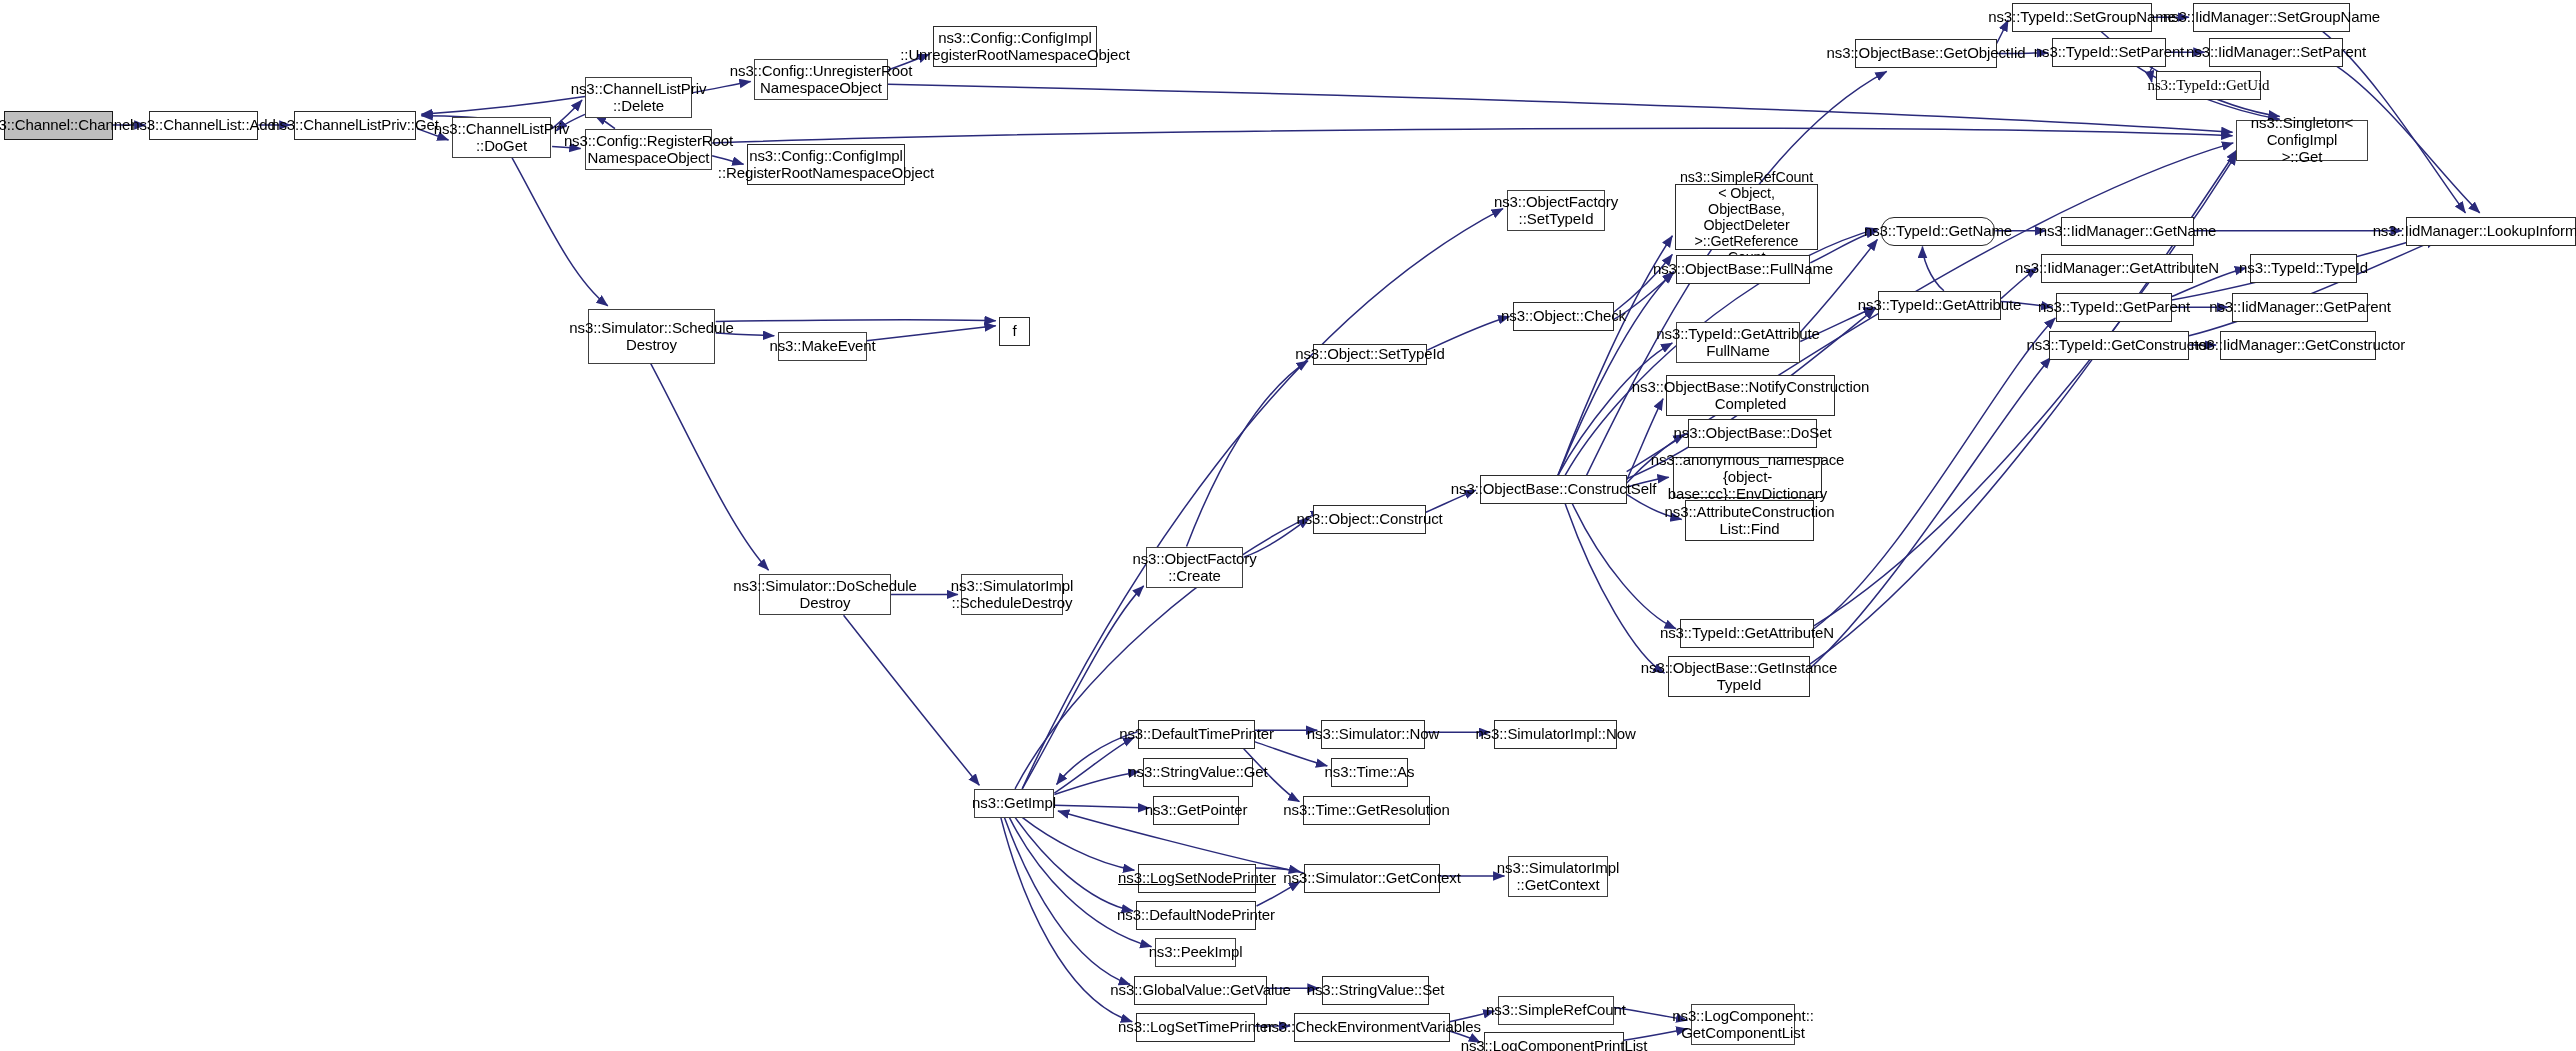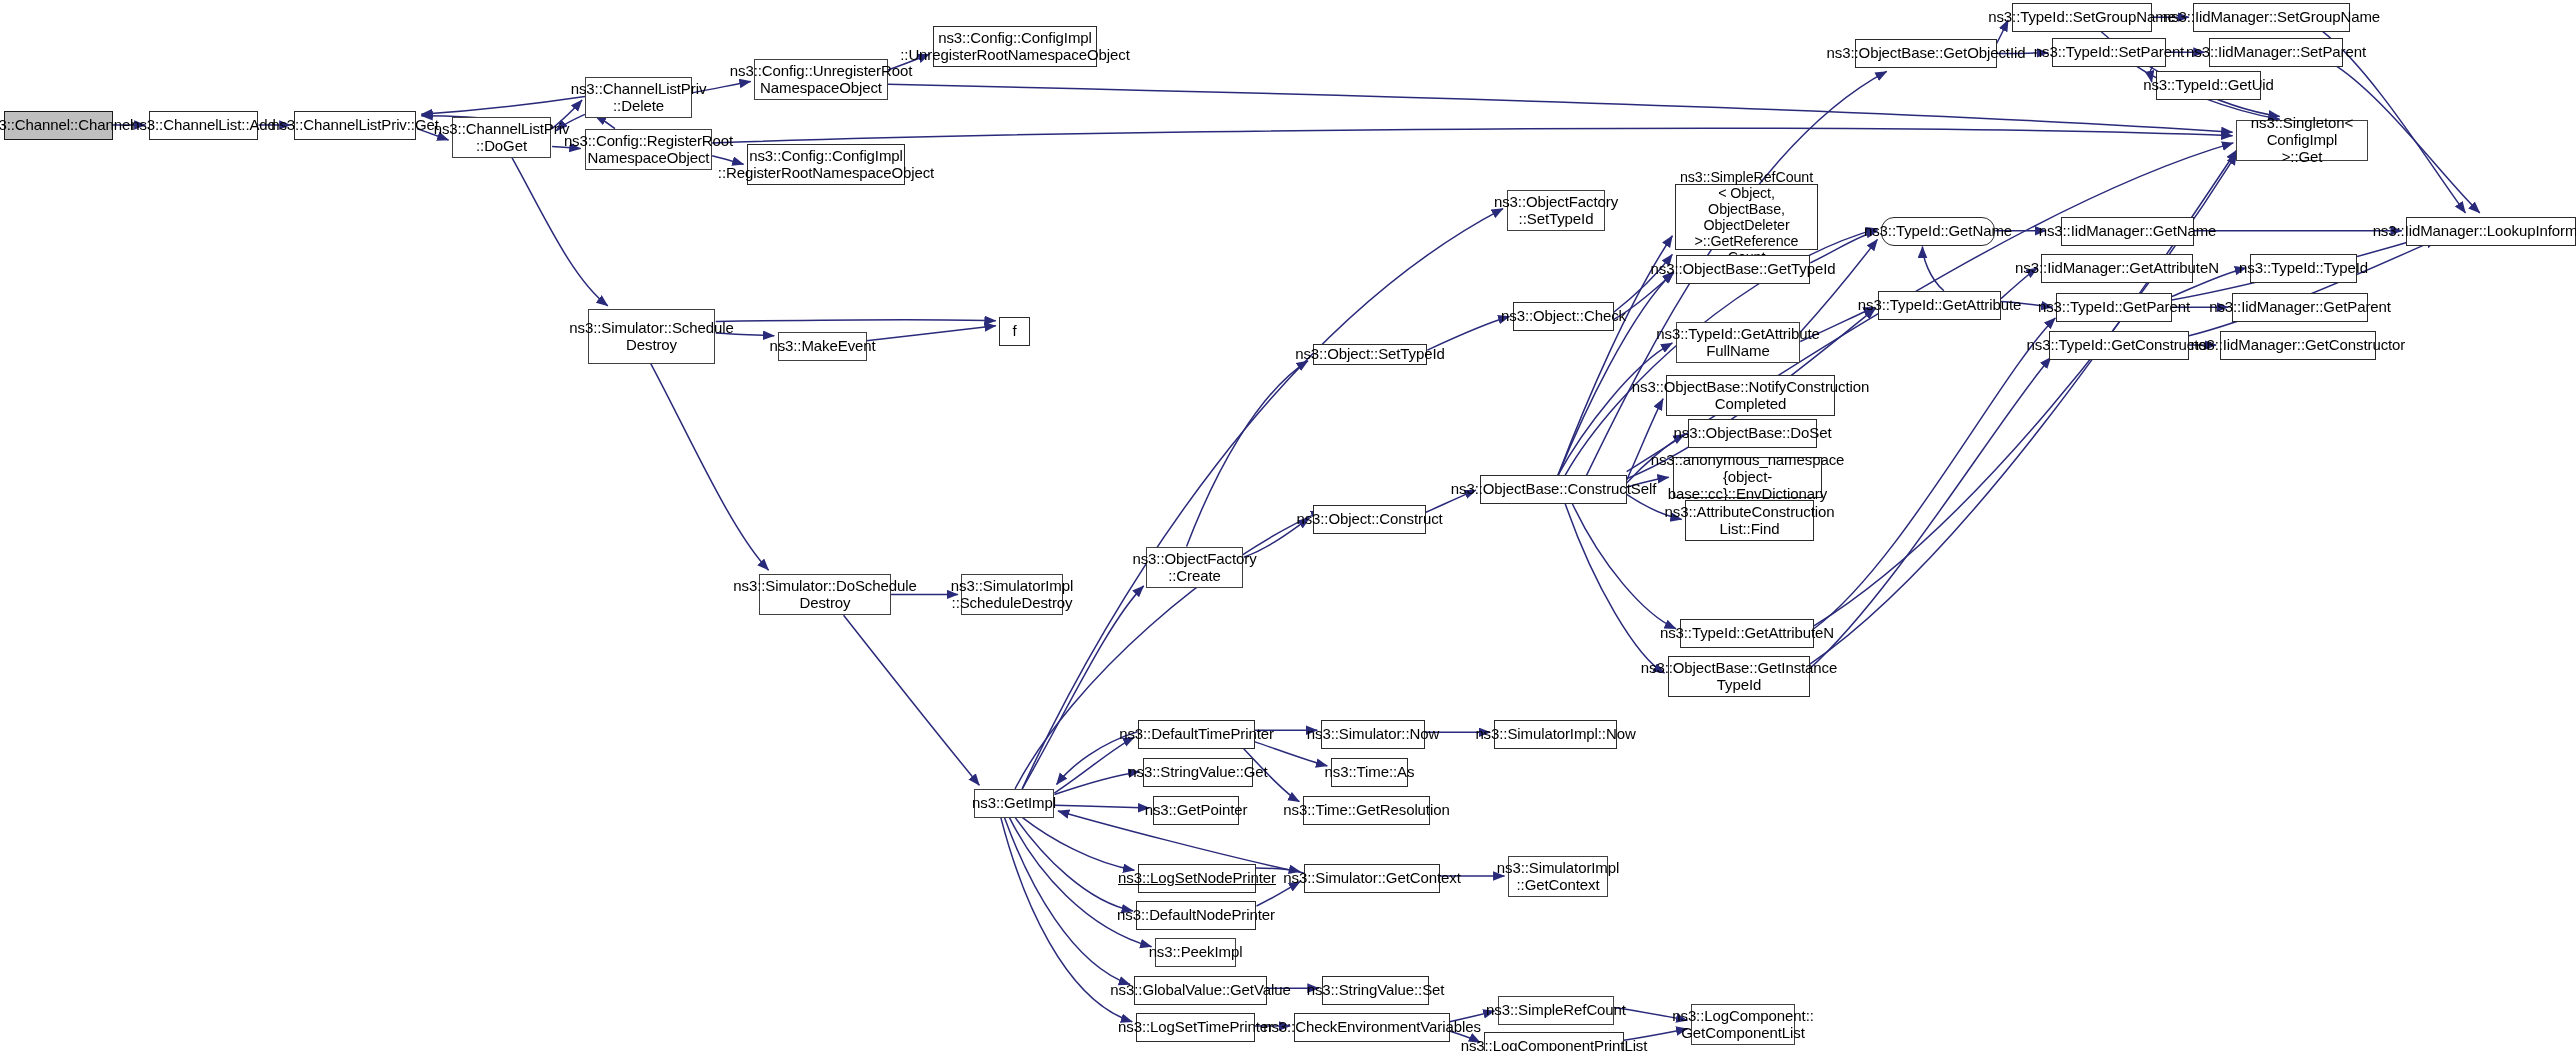--- a/index.html
+++ b/index.html
@@ -150,41 +150,41 @@
       <div class="node" style="left: 1313px; top: 505px; width: 113px; height: 29px;">ns3::Object::Construct</div>
       <div class="node" style="left: 1480px; top: 475px; width: 147px; height: 29px;">ns3::ObjectBase::ConstructSelf</div>
       <div class="node" style="left: 1313px; top: 344px; width: 114px; height: 21px;">ns3::Object::SetTypeId</div>
       <div class="node" style="left: 1513px; top: 302px; width: 101px; height: 29px;">ns3::Object::Check</div>
       <div class="node thick" style="left: 1507px; top: 190px; width: 98px; height: 41px;">ns3::ObjectFactory
 ::SetTypeId</div>
       <div class="node" style="left: 1675px; top: 184px; width: 143px; height: 66px; font-size: 14.3px;">ns3::SimpleRefCount
 &lt; Object, ObjectBase,
  ObjectDeleter &gt;::GetReference
  Count</div>
-      <div class="node" style="left: 1676px; top: 255px; width: 134px; height: 29px;">ns3::ObjectBase::GetTypeId</div>
+      <div class="node" style="left: 1676px; top: 255px; width: 134px; height: 29px;">ns3::ObjectBase::FullName</div>
       <div class="node thick" style="left: 1676px; top: 322px; width: 124px; height: 41px;">ns3::TypeId::GetAttribute
 FullName</div>
       <div class="node" style="left: 1666px; top: 375px; width: 169px; height: 41px;">ns3::ObjectBase::NotifyConstruction
 Completed</div>
       <div class="node" style="left: 1688px; top: 419px; width: 129px; height: 29px;">ns3::ObjectBase::DoSet</div>
       <div class="node" style="left: 1673px; top: 457px; width: 149px; height: 41px;">ns3::anonymous_namespace
 {object-base::cc}::EnvDictionary</div>
       <div class="node" style="left: 1685px; top: 500px; width: 129px; height: 41px;">ns3::AttributeConstruction
 List::Find</div>
       <div class="node" style="left: 1680px; top: 619px; width: 134px; height: 29px;">ns3::TypeId::GetAttributeN</div>
       <div class="node" style="left: 1668px; top: 656px; width: 142px; height: 41px;">ns3::ObjectBase::GetInstance
 TypeId</div>
       <div class="node" style="left: 1881px; top: 217px; width: 114px; height: 29px; border-radius: 13px;">ns3::TypeId::GetName</div>
       <div class="node" style="left: 1878px; top: 291px; width: 123px; height: 29px;">ns3::TypeId::GetAttribute</div>
       <div class="node" style="left: 1855px; top: 39px; width: 142px; height: 29px;">ns3::ObjectBase::GetObjectIid</div>
       <div class="node" style="left: 2012px; top: 2.9px; width: 140px; height: 29px;">ns3::TypeId::SetGroupName</div>
       <div class="node" style="left: 2193px; top: 2.9px; width: 157px; height: 29px;">ns3::IidManager::SetGroupName</div>
       <div class="node" style="left: 2052px; top: 38px; width: 114px; height: 29px;">ns3::TypeId::SetParent</div>
       <div class="node" style="left: 2209px; top: 38px; width: 134px; height: 29px;">ns3::IidManager::SetParent</div>
-      <div class="node" style="left: 2156px; top: 71px; width: 105px; height: 29px;">ns3::TypeId::GetUid</div>
+      <div class="node" style="left: 2156px; top: 71px; width: 105px; height: 29px; font-family: Liberation Serif, serif;">ns3::TypeId::GetUid</div>
       <div class="node thick" style="left: 2236px; top: 120px; width: 132px; height: 41px;">ns3::Singleton&lt; ConfigImpl
 &gt;::Get</div>
       <div class="node" style="left: 2050px; top: 217px; width: 133px; height: 29px; margin-left: 11px;">ns3::IidManager::GetName</div>
       <div class="node" style="left: 2041px; top: 254px; width: 152px; height: 29px;">ns3::IidManager::GetAttributeN</div>
       <div class="node" style="left: 2250px; top: 254px; width: 107px; height: 29px;">ns3::TypeId::TypeId</div>
       <div class="node" style="left: 2056px; top: 293px; width: 116px; height: 29px;">ns3::TypeId::GetParent</div>
       <div class="node" style="left: 2232px; top: 293px; width: 136px; height: 29px;">ns3::IidManager::GetParent</div>
       <div class="node" style="left: 2049px; top: 331px; width: 140px; height: 29px;">ns3::TypeId::GetConstructor</div>
       <div class="node" style="left: 2220px; top: 331px; width: 156px; height: 29px;">ns3::IidManager::GetConstructor</div>
       <div class="node" style="left: 2406px; top: 217px; width: 170px; height: 29px;">ns3::IidManager::LookupInformation</div>

